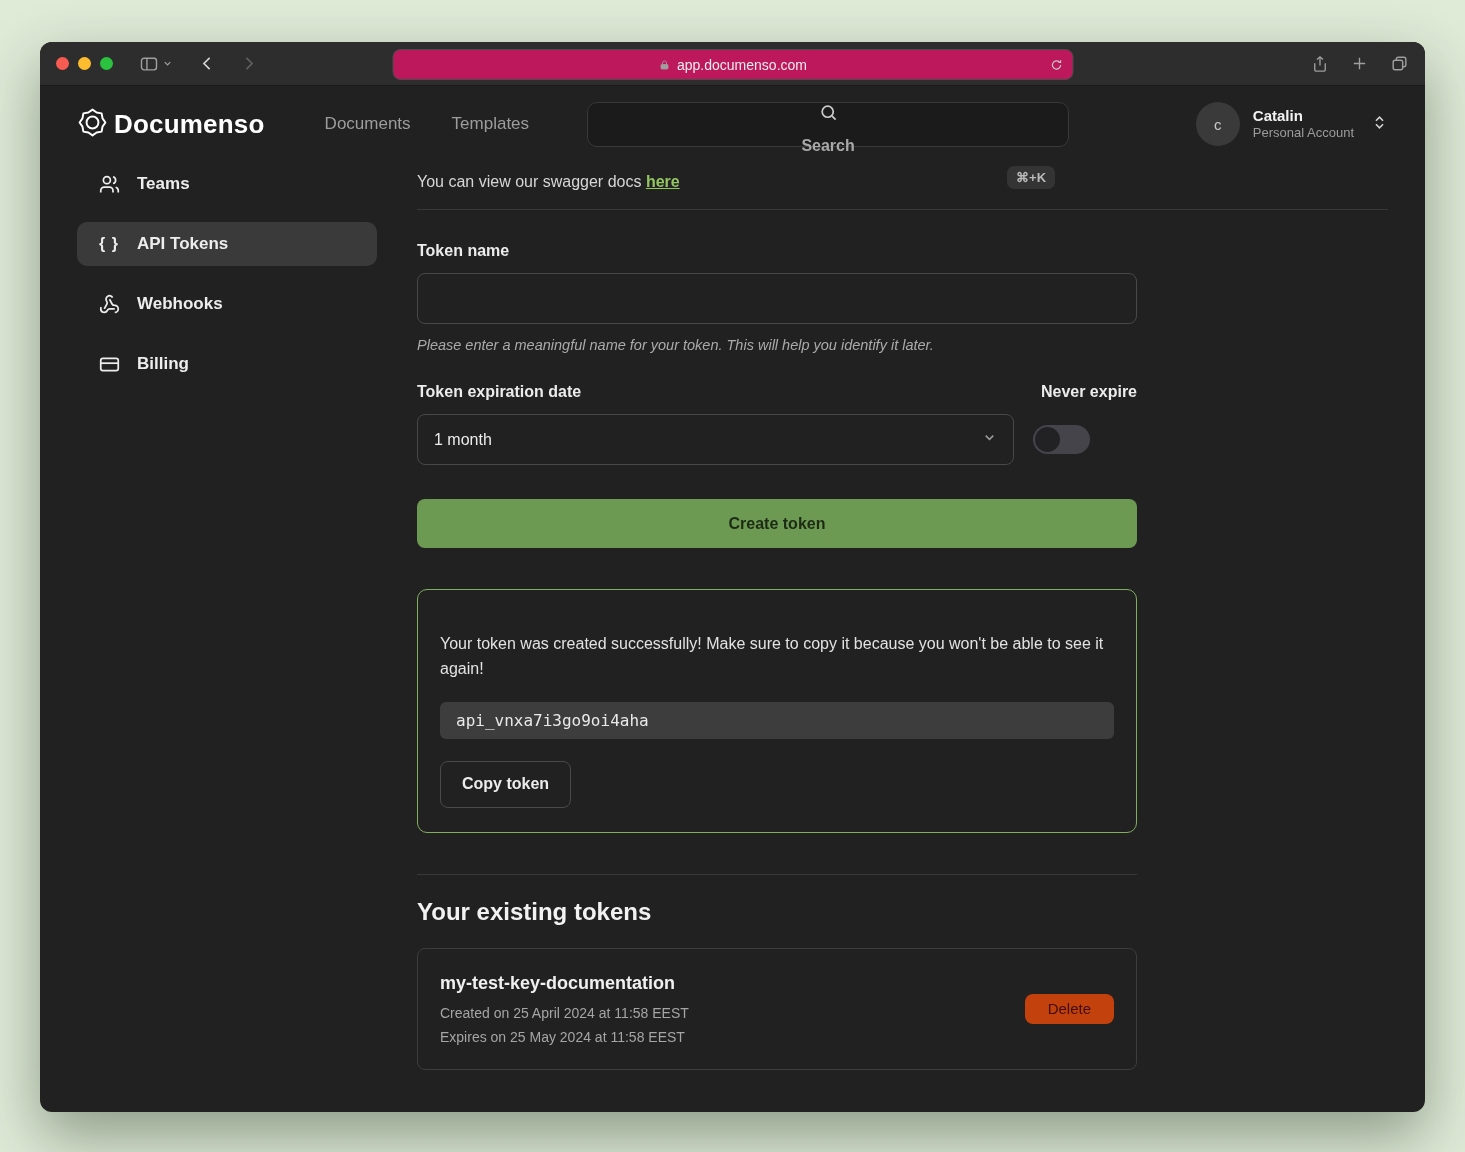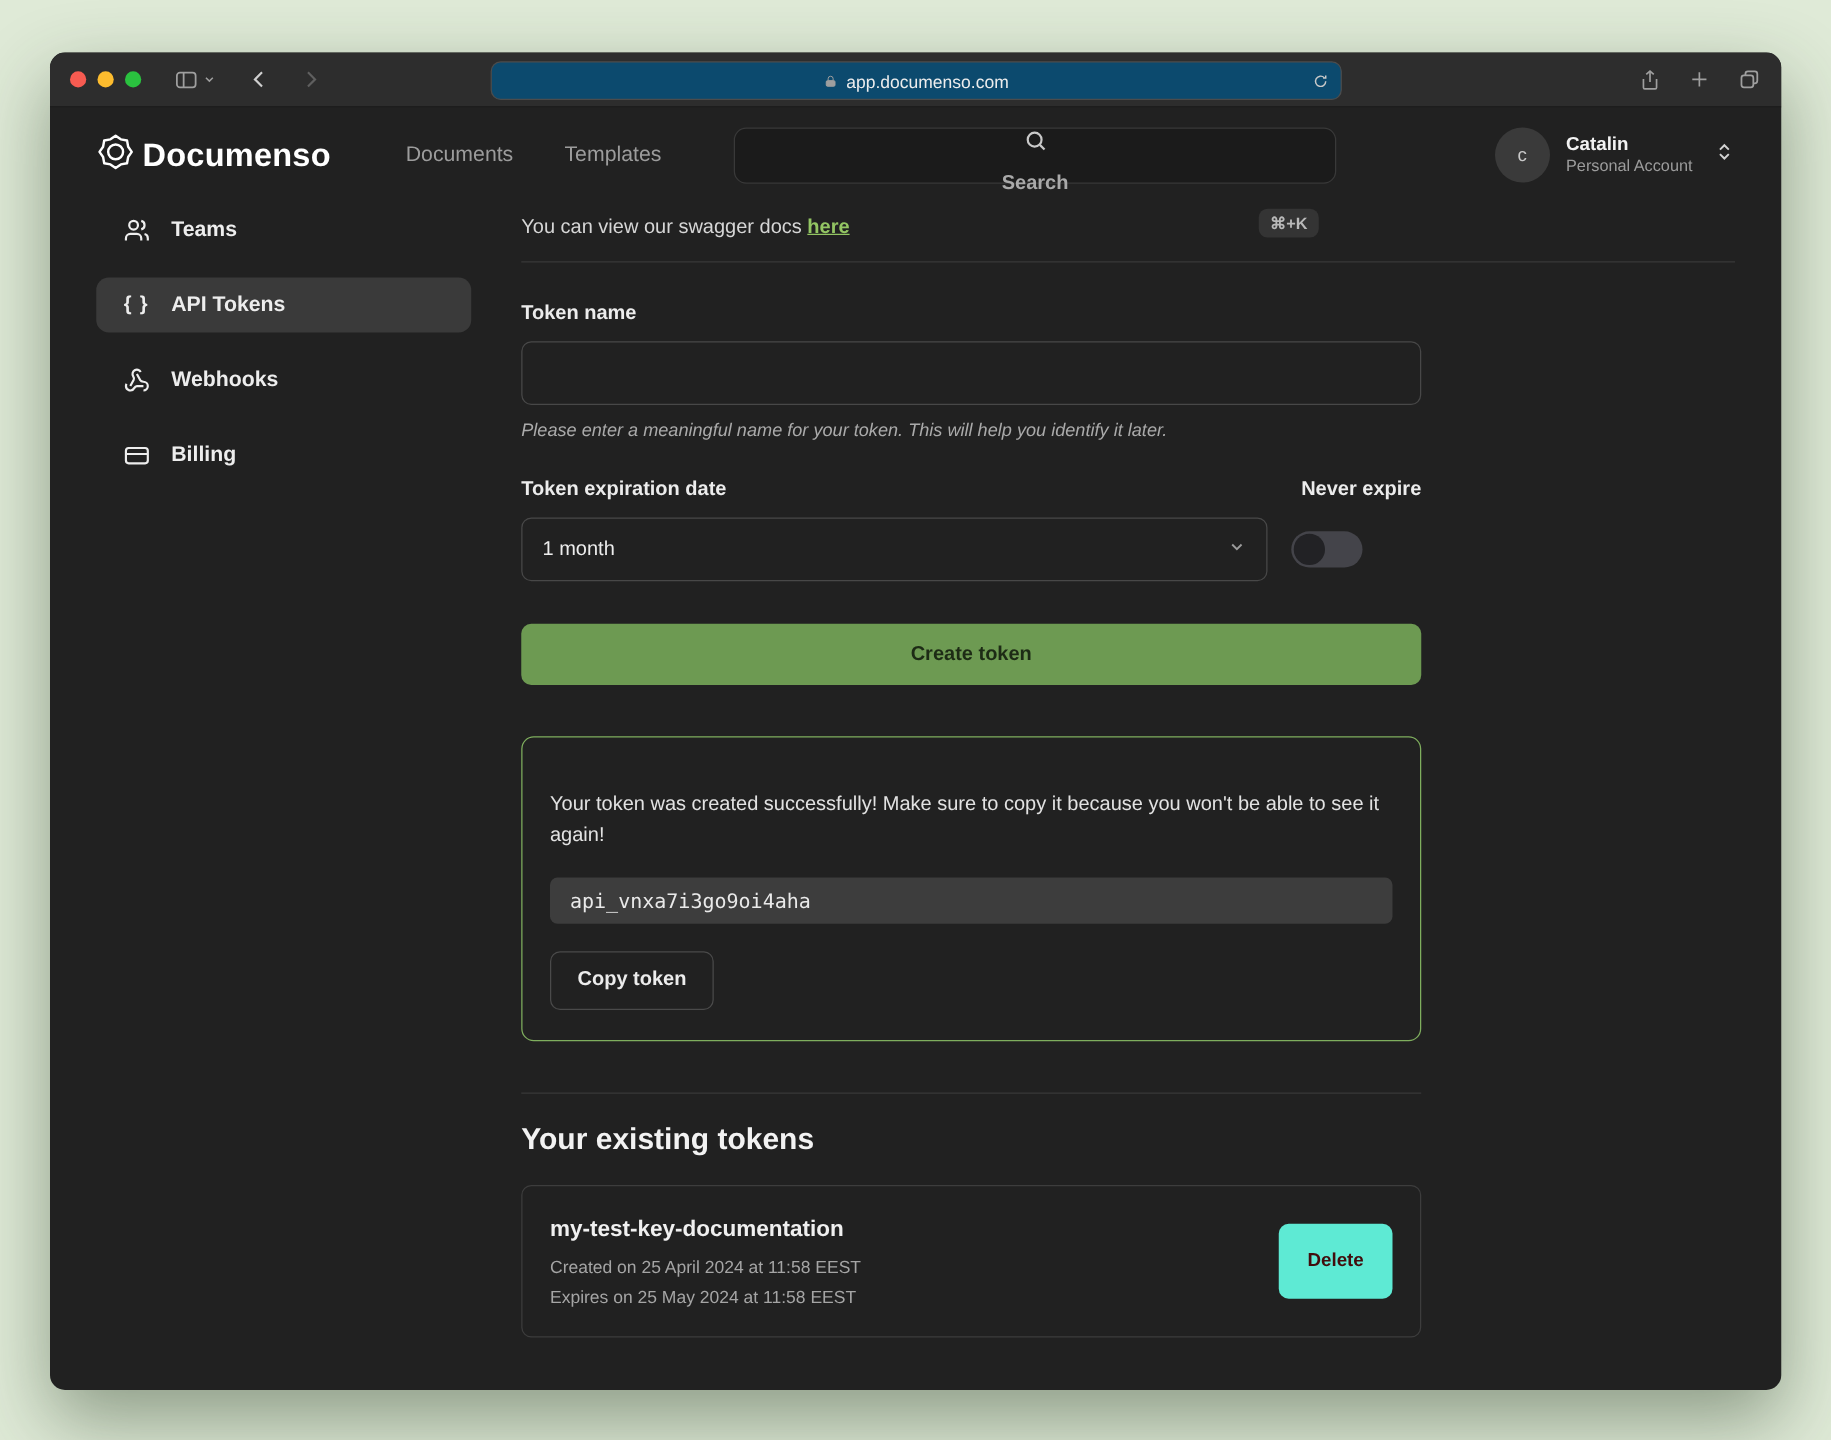--- a/index.html
+++ b/index.html
@@ -25,21 +25,21 @@
   .lights { display:flex; gap:9px; margin-right:16px; }
   .light { width:13px; height:13px; border-radius:50%; }
   .light.red{ background:#f75b51;} .light.yellow{ background:#fdbc2e;} .light.green{ background:#2ac23f;}
   .tbicon { color:#9f9f9f; display:flex; align-items:center; justify-content:center; }
   .tbicon svg { display:block; }
   .tb-back { color:#cfcfcf; margin-left:16px;}
   .tb-fwd { color:#5f5f5f; margin-left:14px;}
   .tb-group { display:flex; align-items:center; gap:3px; }
   .urlbar {
     position:absolute; left:50%; transform:translateX(-50%); top:7px;
-    width:681px; height:31px; background:#0c4a6e; border:1px solid #4c4c4c; border-radius:8px;
+    width:681px; height:31px; background:#be185d; border:1px solid #4c4c4c; border-radius:8px;
     display:flex; align-items:center; justify-content:center; gap:7px;
     font-size:14px; color:#ededed;
   }
   .urlbar .reload { position:absolute; right:9px; color:#c9c9c9; }
   .tb-right { margin-left:auto; display:flex; align-items:center; gap:22px; color:#a9a9a9; }
   
   .appheader { height:76px; flex:none; display:flex; align-items:center; padding:0 37px; }
   .brand { display:flex; align-items:center; gap:6px; color:#fff; }
   .brand .name { font-size:26px; font-weight:bold; letter-spacing:.2px; }
   .nav { display:flex; gap:41px; margin-left:60px; }
@@ -122,22 +122,22 @@
   .div2 { margin-top:41px; }
   .existing-heading { margin-top:23px; font-size:24px; font-weight:bold; color:#f2f2f2; }
   .token-card {
     margin-top:22px; width:720px; border:1px solid #3d3d3d; border-radius:8px;
     padding:24px 22px; display:flex; align-items:center; justify-content:space-between;
   }
   .tc-title { font-size:18px; font-weight:600; color:#f0f0f0; }
   .tc-meta { margin-top:11px; font-size:14px; color:#a5a5a5; }
   .tc-meta + .tc-meta { margin-top:8px; }
   .btn-delete {
-    height:60px; padding:0 23px; border:none; border-radius:8px;
-    background:#5eead4; color:#420d0d; font-size:15px; font-weight:700;
+    height:30px; padding:0 23px; border:none; border-radius:8px;
+    background:#c2410c; color:#420d0d; font-size:15px; font-weight:400;
     font-family:"Liberation Sans", sans-serif; cursor:pointer; margin-right:0;
   }
 </style>
 </head>
 <body>
 
 <div class="window">
 
   <div class="titlebar">
     <div class="lights">

